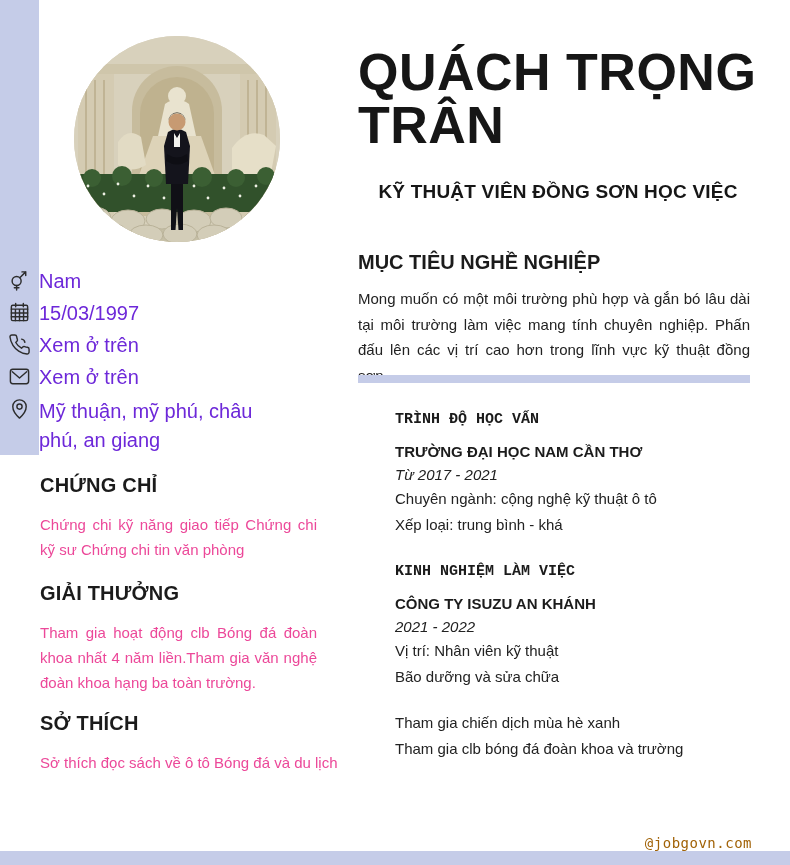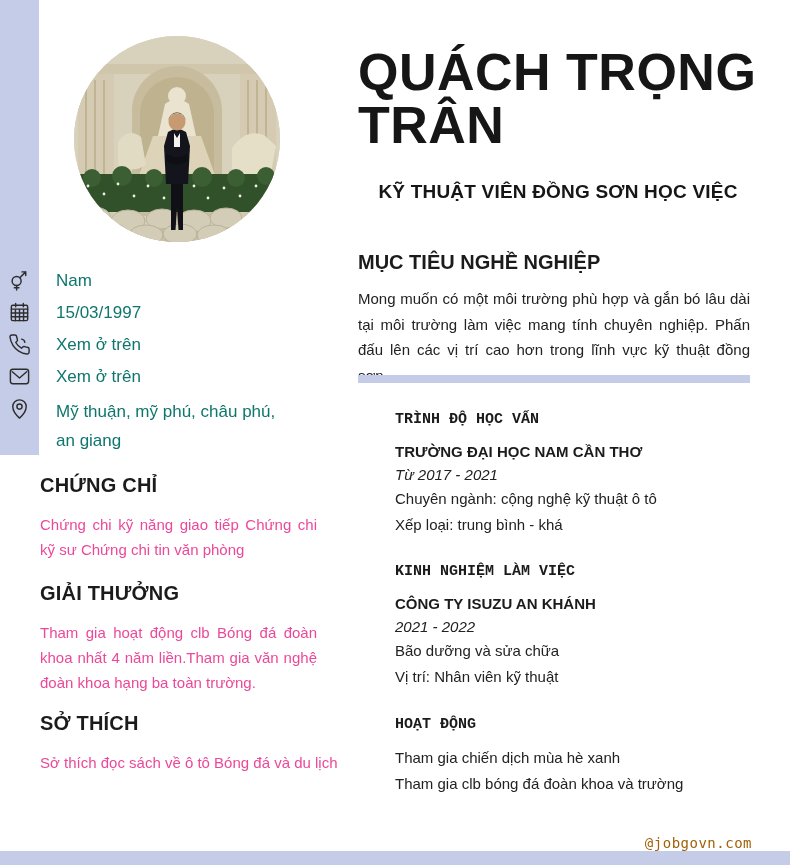--- a/index.html
+++ b/index.html
@@ -14,21 +14,21 @@
   .photo{position:absolute;left:74px;top:36px;width:206px;height:206px;border-radius:50%;
          overflow:hidden;background:#d8d1bc;}
   .photo svg{display:block;}
 
   
   .contact{position:absolute;left:0;top:265px;width:310px;}
   .c-row{display:flex;align-items:flex-start;min-height:32px;}
   .c-icon{width:39px;flex:0 0 39px;display:flex;justify-content:center;padding-top:4px;}
   .c-icon svg{width:23px;height:23px;stroke:#2d2d2d;fill:none;stroke-width:1.5;
               stroke-linecap:round;stroke-linejoin:round;}
-  .c-text{font-size:17px;line-height:32px;padding-left:17px;color:#0f766e;}
+  .c-text{font-size:20px;line-height:32px;color:#6d28d9;}
   .c-row.wrap .c-text{line-height:29px;padding-top:4px;width:242px;}
 
   
   .ls{position:absolute;left:40px;width:277px;}
   .ls h2{font-size:20px;line-height:30px;margin:0 0 12px;font-weight:700;color:#1b1b1b;letter-spacing:.2px;}
   .ls p{margin:0;font-size:15px;line-height:25px;text-align:justify;color:#ec4899;}
   .ls p.single{white-space:nowrap;text-align:left;}
 
   
   .name{position:absolute;left:358px;top:46px;width:400px;margin:0;font-size:52px;line-height:53px;
@@ -193,26 +193,25 @@
     <div class="org">TRƯỜNG ĐẠI HỌC NAM CẦN THƠ</div>
     <div class="period">Từ 2017 - 2021</div>
     <div class="line">Chuyên ngành: cộng nghệ kỹ thuật ô tô</div>
     <div class="line">Xếp loại: trung bình - khá</div>
   </section>
 
   <section class="sub exp">
     <h3>KINH NGHIỆM LÀM VIỆC</h3>
     <div class="org">CÔNG TY ISUZU AN KHÁNH</div>
     <div class="period">2021 - 2022</div>
+    <div class="line">Vị trí: Nhân viên kỹ thuật</div>
     <div class="line">Bão dưỡng và sửa chữa</div>
-    <div class="line">Vị trí: Nhân viên kỹ thuật</div>
   </section>
 
   <section class="sub act">
-    <h3>HOẠT ĐỘNG</h3>
     <div class="line">Tham gia chiến dịch mùa hè xanh</div>
     <div class="line">Tham gia clb bóng đá đoàn khoa và trường</div>
   </section>
 
   <div class="watermark">@jobgovn.com</div>
   <div class="bottom-bar"></div>
 
 </div>
 
 </body></html>

